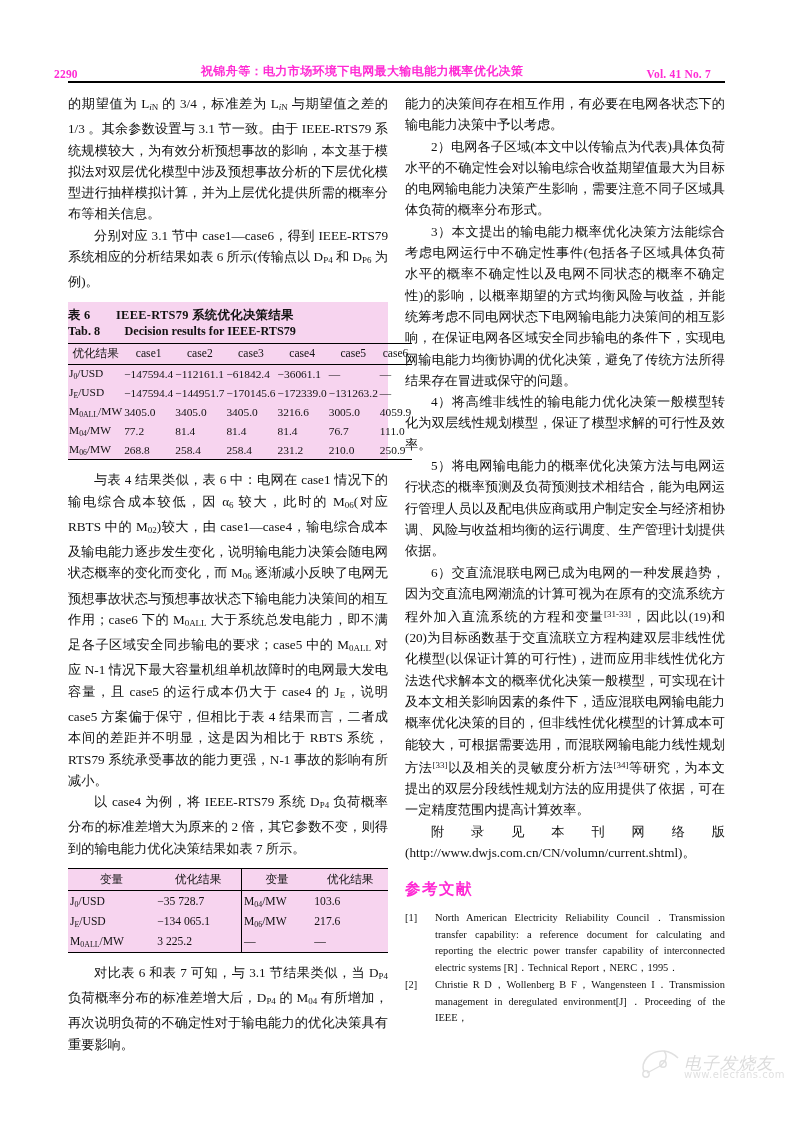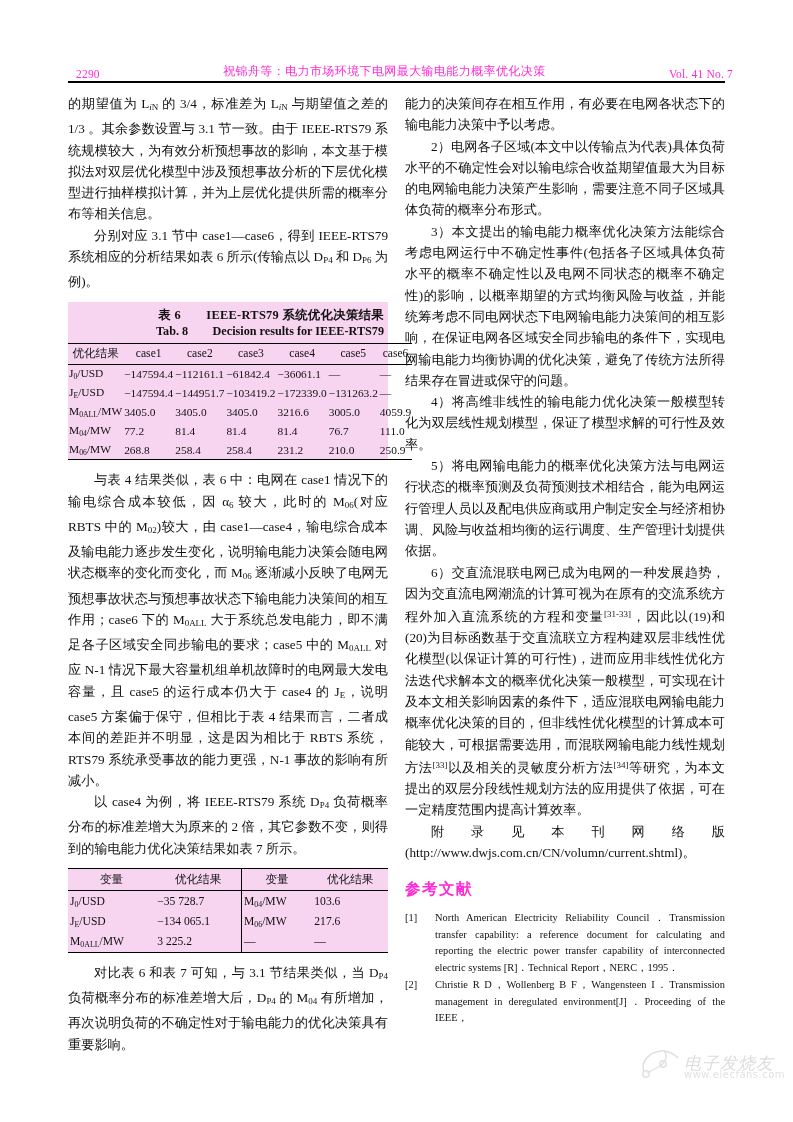--- a/index.html
+++ b/index.html
@@ -15,29 +15,29 @@
   }
   .page {
     position: absolute;
     left: 0; top: 0;
     width: 793px; height: 1122px;
   }
 
   
   .runhead {
     position: absolute;
-    left: 76px; top: 58px;
+    left: 54px; top: 58px;
     width: 657px;
     height: 22px;
     display: flex;
     align-items: flex-end;
     justify-content: space-between;
     color: #ff2ad4;
     font-size: 11.5px;
-    font-weight: normal;
+    font-weight: bold;
     letter-spacing: .2px;
   }
   .runhead .folio { font-family: "Liberation Serif", serif; }
   .runhead .rh-title {
     font-size: 12px;
     letter-spacing: .4px;
   }
   .runhead .rh-vol { font-size: 11.5px; }
   .rule {
     position: absolute;
@@ -71,21 +71,21 @@
   sup { font-size: .68em; vertical-align: 0.42em; }
 
   
   .tbl-wrap {
     margin: 9px 0 9px 0;
     background: #f7d4ef;
     width: 320px;
     padding: 0;
   }
   .tbl-cap {
-    text-align: right;
+    text-align: left;
     padding: 5px 4px 4px 0;
     font-weight: bold;
     line-height: 16px;
   }
   .tbl-cap .cn { font-size: 12.4px; letter-spacing: .3px; }
   .tbl-cap .en { font-size: 12.2px; }
   table.data {
     width: 100%;
     border-collapse: collapse;
     font-size: 11.4px;
@@ -200,21 +200,21 @@
             <td class="num">−112161.1</td>
             <td class="num">−61842.4</td>
             <td class="num">−36061.1</td>
             <td class="num">—</td>
             <td class="num">—</td>
           </tr>
             <tr>
             <td class="rowhdr">J<sub>E</sub>/USD</td>
             <td class="num">−147594.4</td>
             <td class="num">−144951.7</td>
-            <td class="num">−103419.2</td>
+            <td class="num">−170145.6</td>
             <td class="num">−172339.0</td>
             <td class="num">−131263.2</td>
             <td class="num">—</td>
           </tr>
             <tr>
             <td class="rowhdr">M<sub>0ALL</sub>/MW</td>
             <td class="num">3405.0</td>
             <td class="num">3405.0</td>
             <td class="num">3405.0</td>
             <td class="num">3216.6</td>

